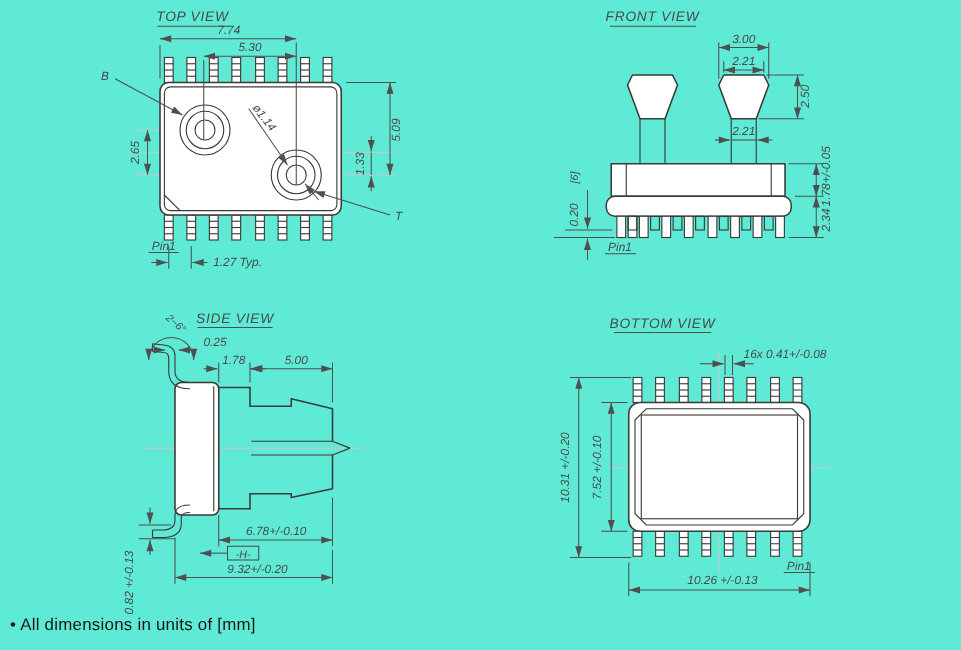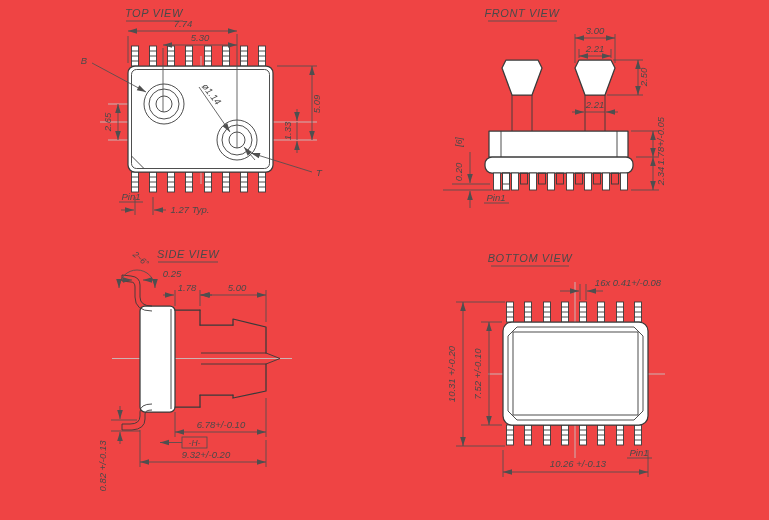--- a/index.html
+++ b/index.html
@@ -1,16 +1,16 @@
 <!DOCTYPE html>
 <html><head>
 <meta charset="utf-8">
 <style>
   html,body{margin:0;padding:0;background:#fff;}
-  #stage{position:relative;width:769px;height:520px;background:#ef4444;overflow:hidden;
+  #stage{position:relative;width:769px;height:520px;background:#5eead4;overflow:hidden;
          font-family:"Liberation Sans",sans-serif;}
   svg text{fill:#4a4a4a;font-family:"Liberation Sans",sans-serif;font-style:italic;
            font-size:9.5px;text-anchor:middle;}
   svg text.title{font-size:11px;letter-spacing:.6px;}
   svg text.tiny{font-size:8.5px;}
   .ol{stroke:#3a3a3a;stroke-width:1.25;fill:none;stroke-linejoin:round;stroke-linecap:round;}
   .ol2{stroke:#3a3a3a;stroke-width:.9;fill:none;}
   .fillw{fill:#ffffff;}
   .dim{stroke:#4f4f4f;stroke-width:.85;fill:none;}
   .cl{stroke:#c6c6c6;stroke-width:.85;fill:none;}
@@ -339,13 +339,14 @@
       <line class="dim" x1="648" y1="450" x2="648" y2="477"></line>
       <line class="dim" x1="503" y1="472" x2="648" y2="472" marker-start="url(#as)" marker-end="url(#ae)"></line>
       <text x="578" y="467">10.26 +/-0.13</text>
 
       <text x="639" y="456">Pin1</text>
       <line class="dim" x1="627" y1="458" x2="652" y2="458"></line>
     </g>
   </g>
 </svg>
 
+<div id="note">• All dimensions in units of [mm]</div>
 </div>
 
 </body></html>

